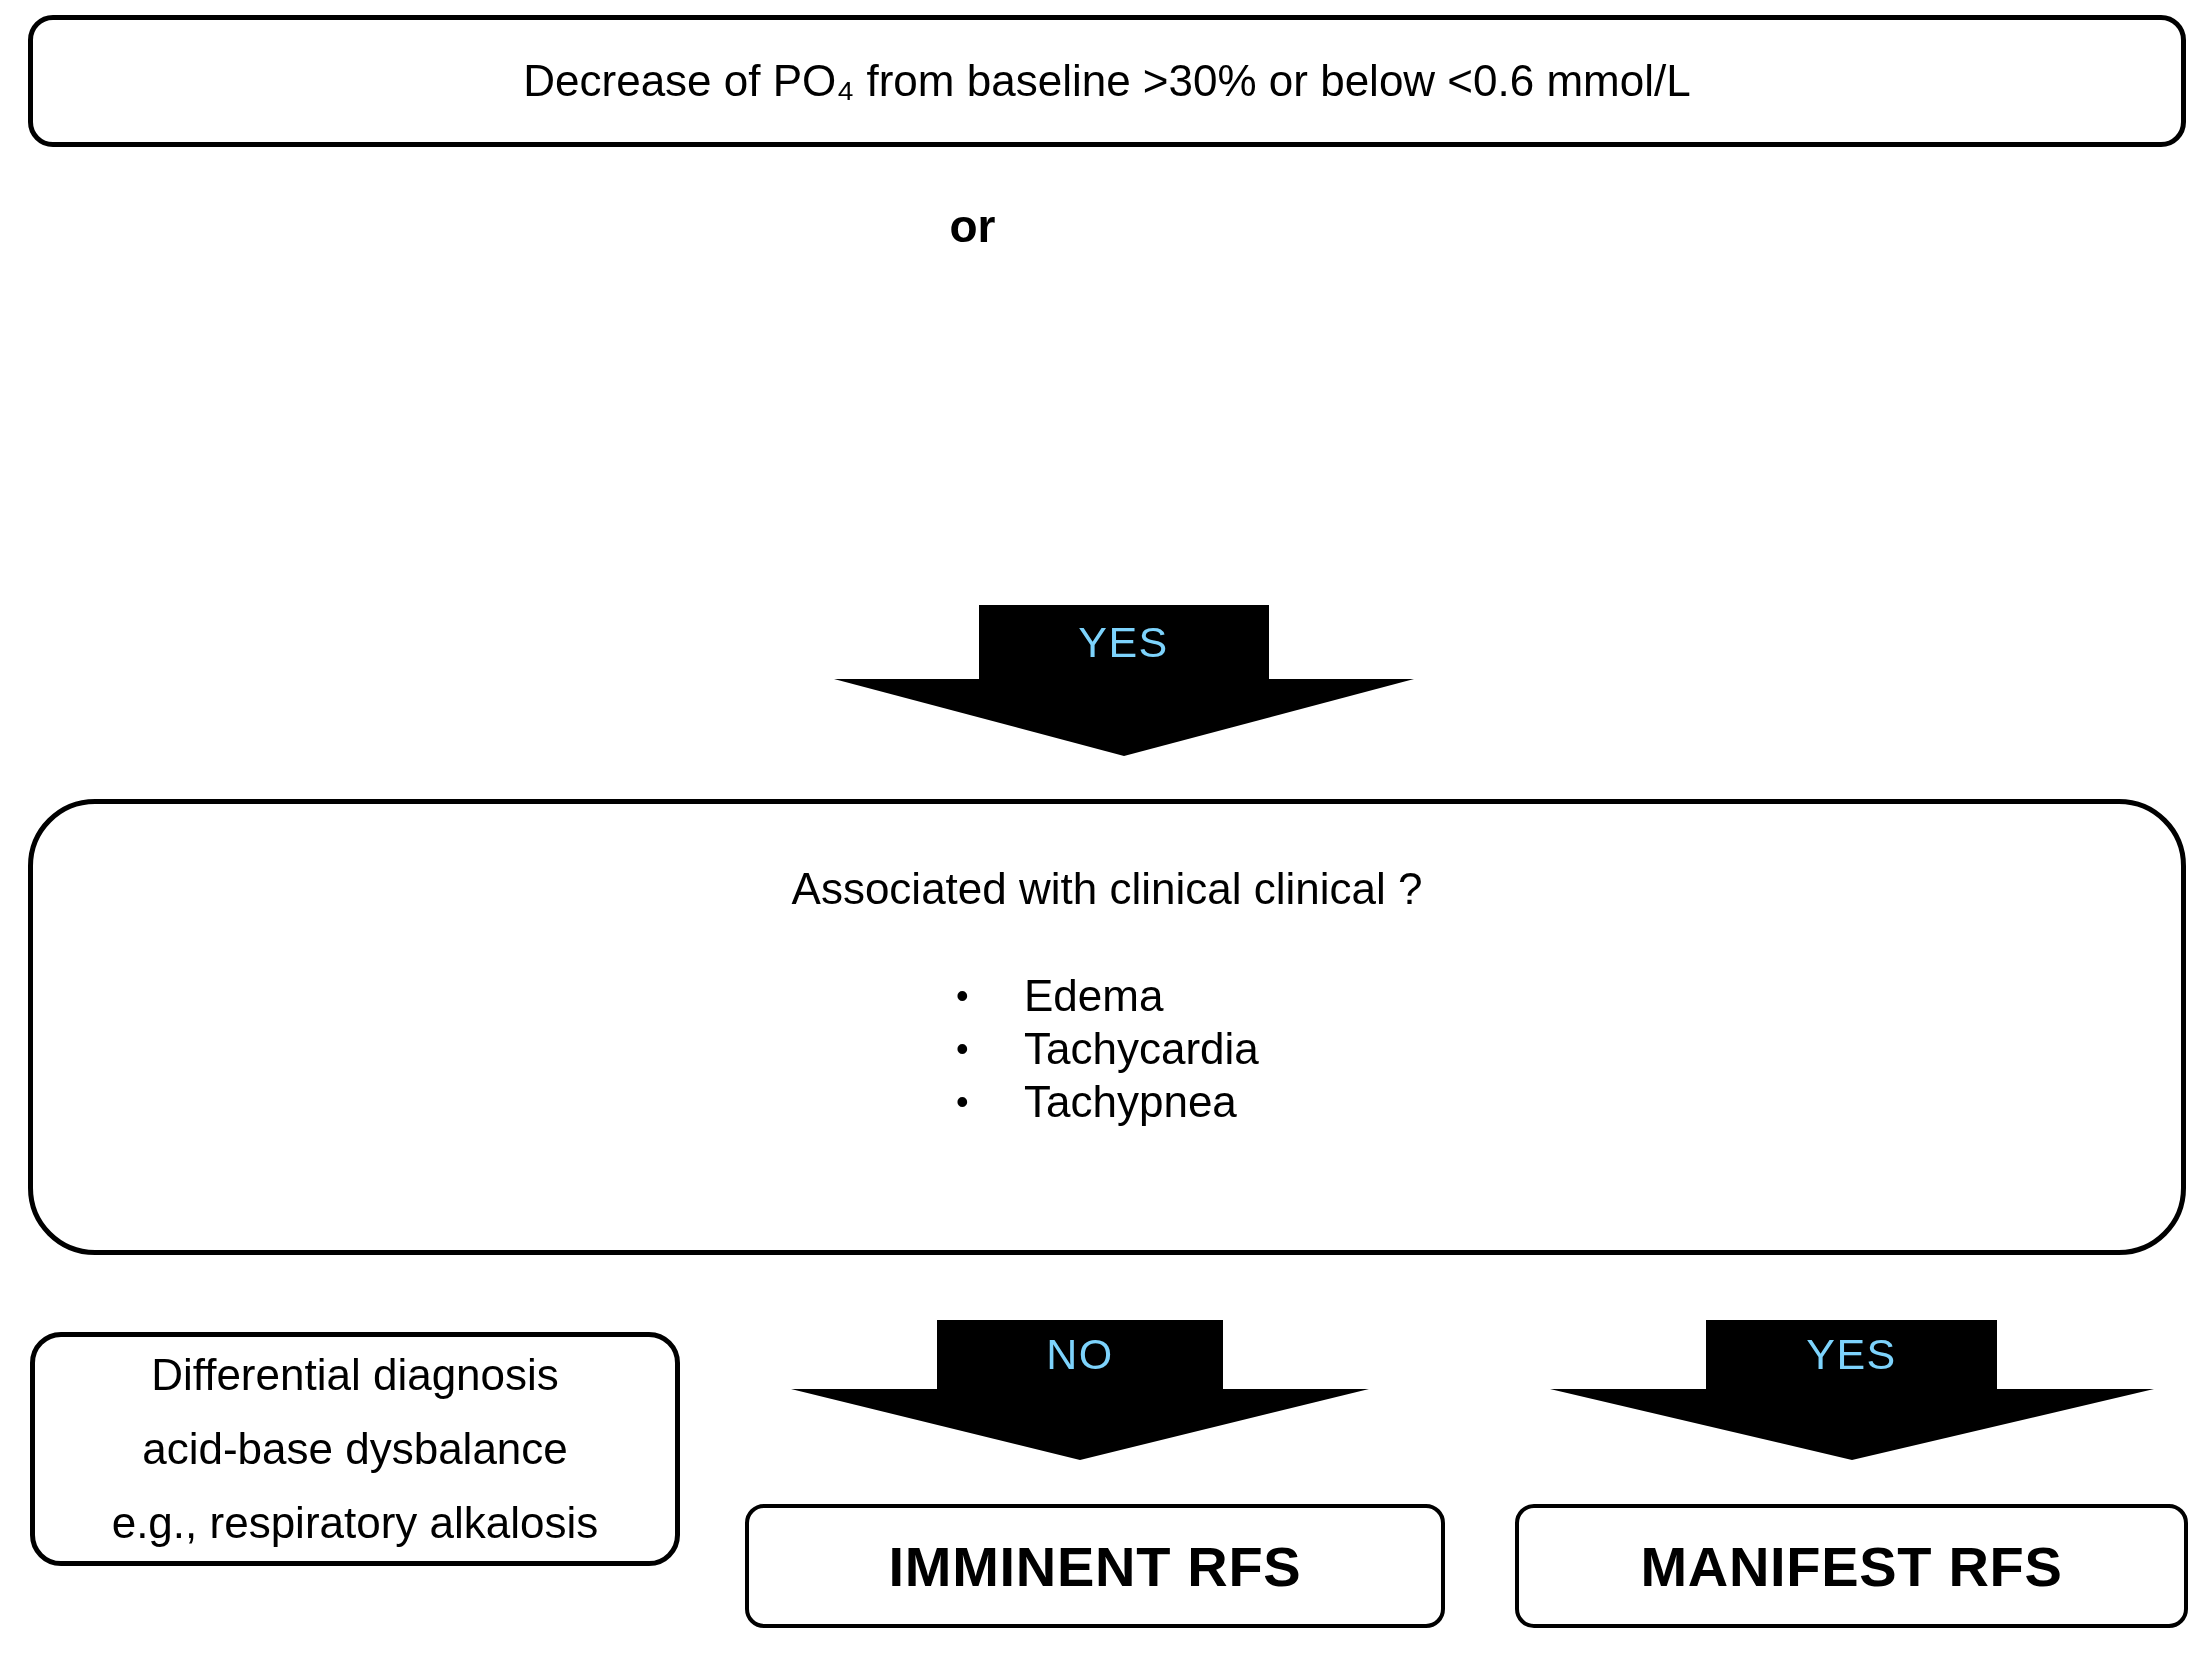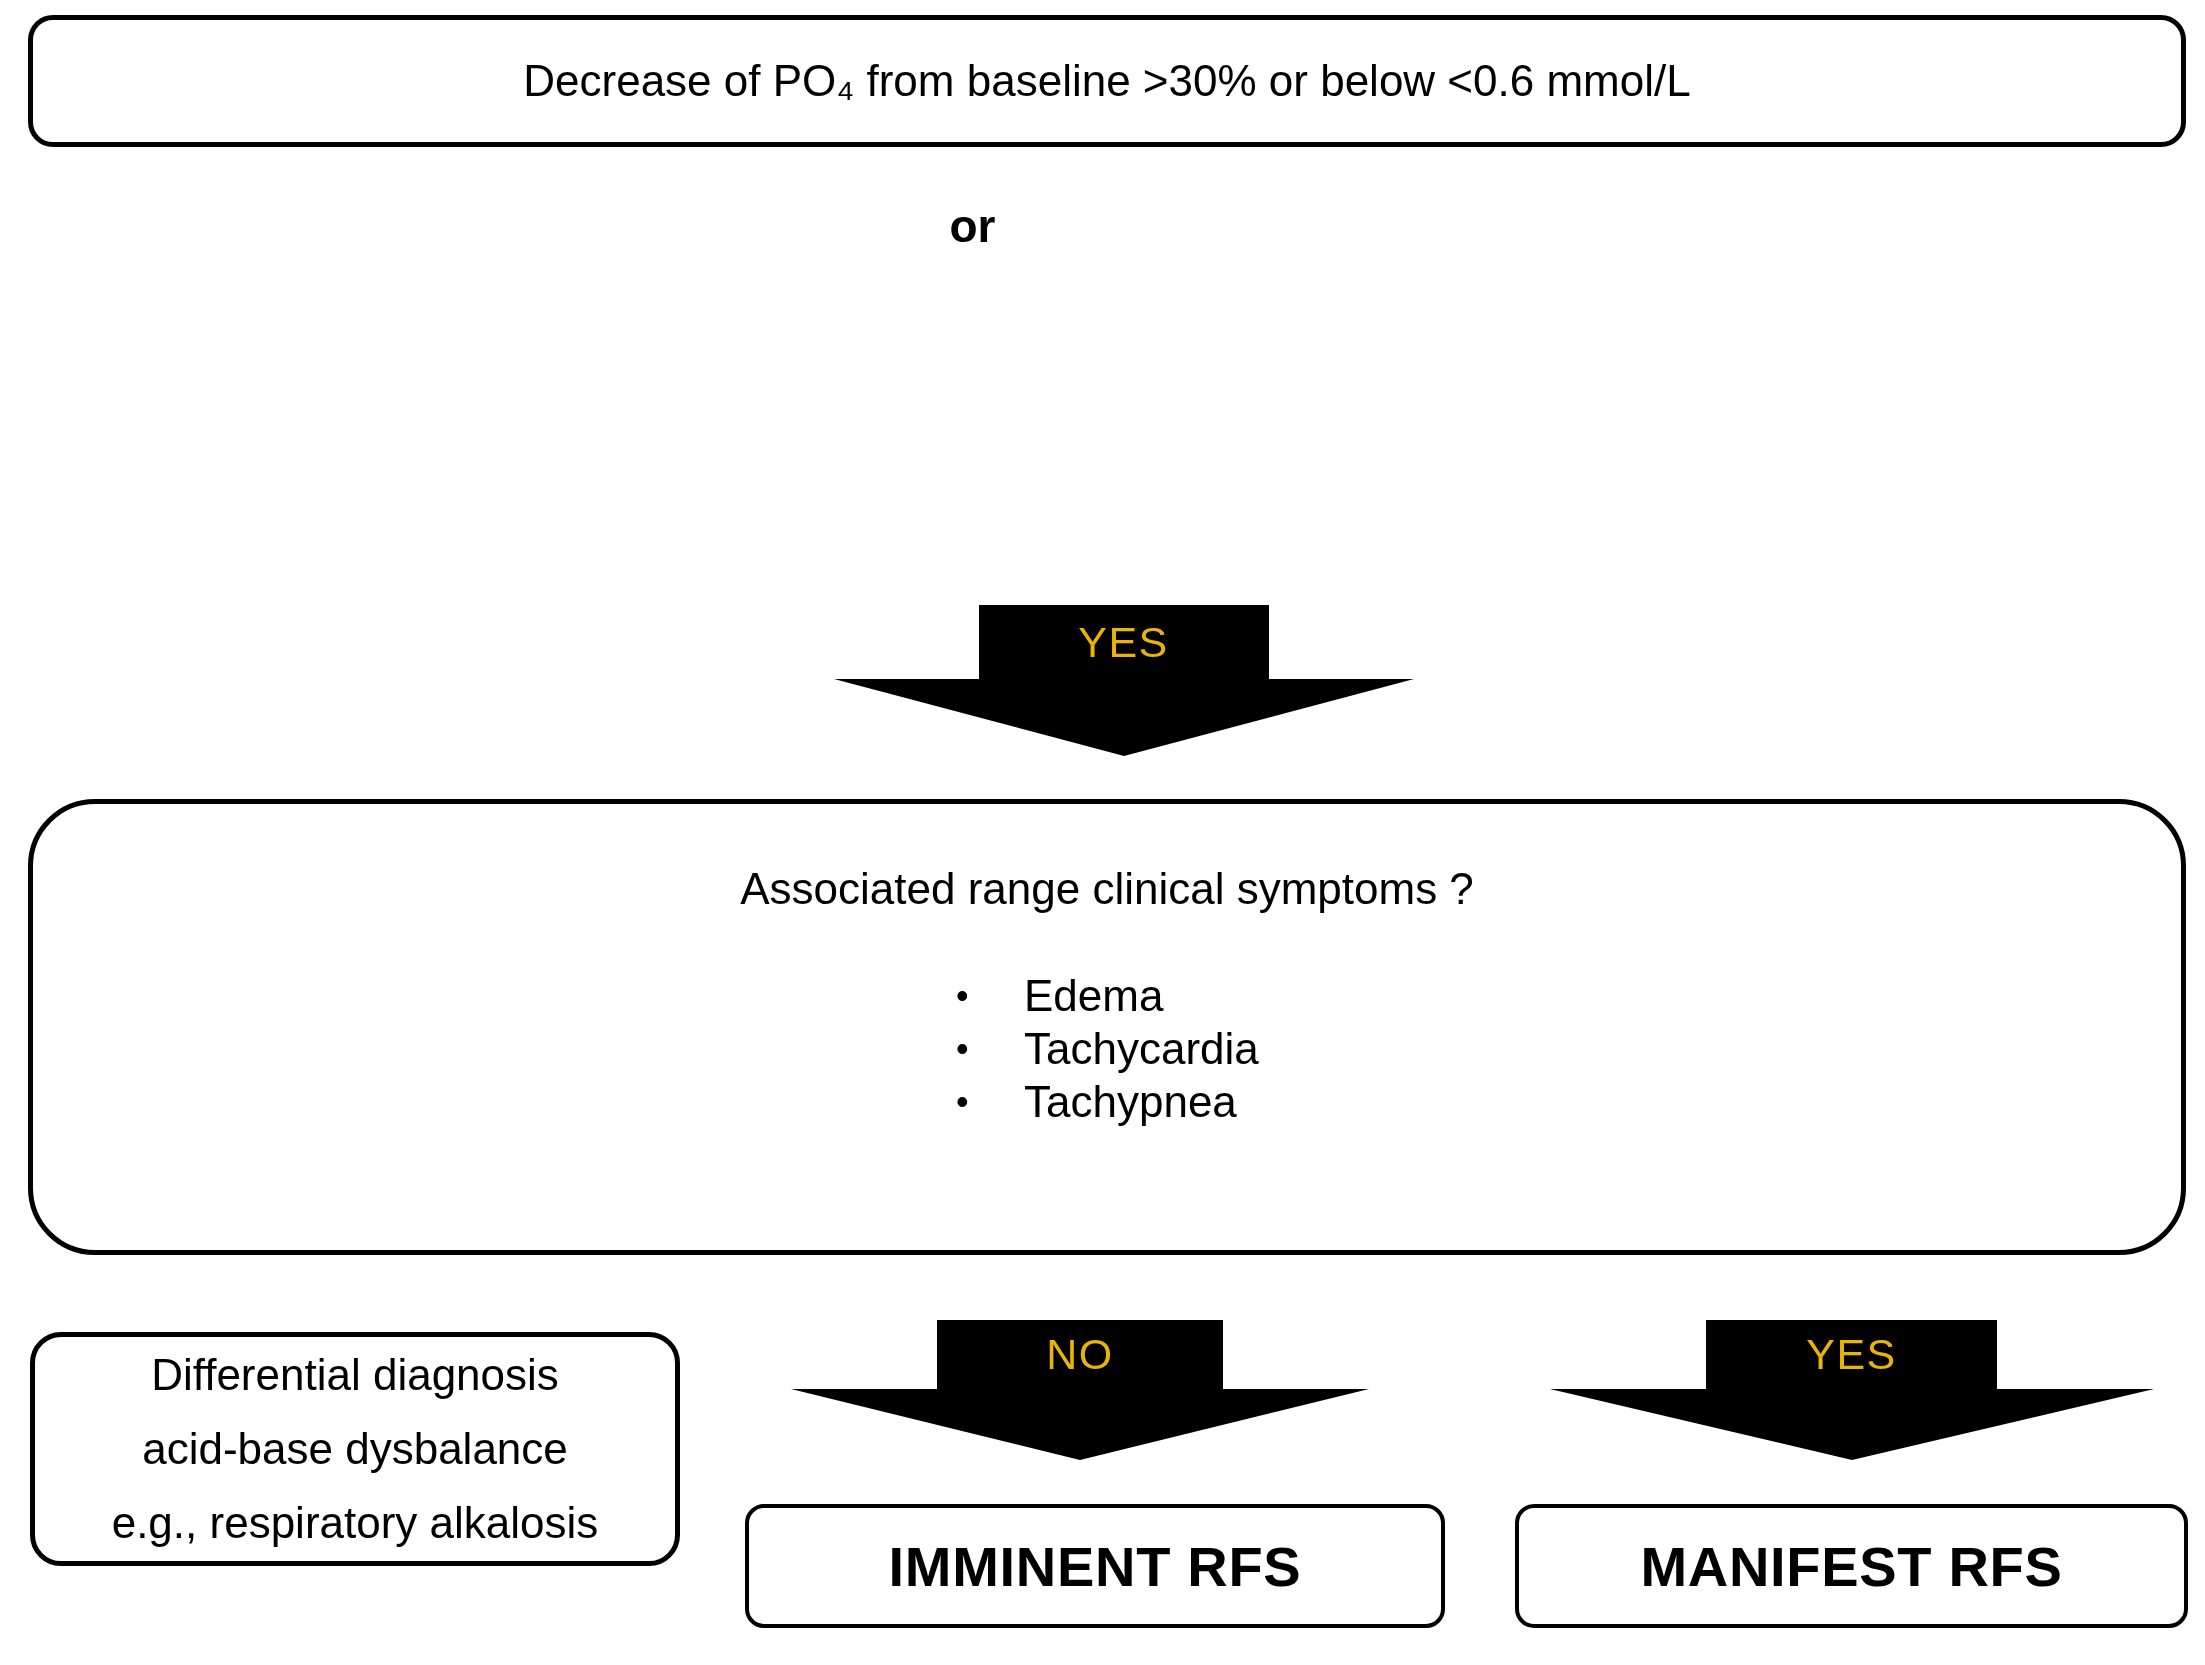--- a/index.html
+++ b/index.html
@@ -105,21 +105,21 @@
 
   
   .arrow {
     position: absolute;
     display: flex;
     flex-direction: column;
     align-items: center;
   }
   .arrow-body {
     background: #000000;
-    color: #eab308;
+    color: #7dd3fc;
     display: flex;
     align-items: center;
     justify-content: center;
     font-size: 43px;
     letter-spacing: 1.5px;
   }
   .arrow-head {
     width: 0; height: 0;
     border-top-style: solid;
     border-top-color: #000000;
@@ -157,21 +157,21 @@
 
 
   <div class="arrow arrow-yes-top">
     <div class="arrow-body">
       <span>YES</span>
     </div>
     <div class="arrow-head"></div>
   </div>
 
   <div class="rbox box-symptoms">
-    <div class="symptoms-question">Associated range clinical symptoms ?</div>
+    <div class="symptoms-question">Associated with clinical clinical ?</div>
     <ul class="symptoms-list">
       <li>
         <span class="bullet-marker">•</span>
         <span>Edema</span>
       </li>
       <li>
         <span class="bullet-marker">•</span>
         <span>Tachycardia</span>
       </li>
       <li>

